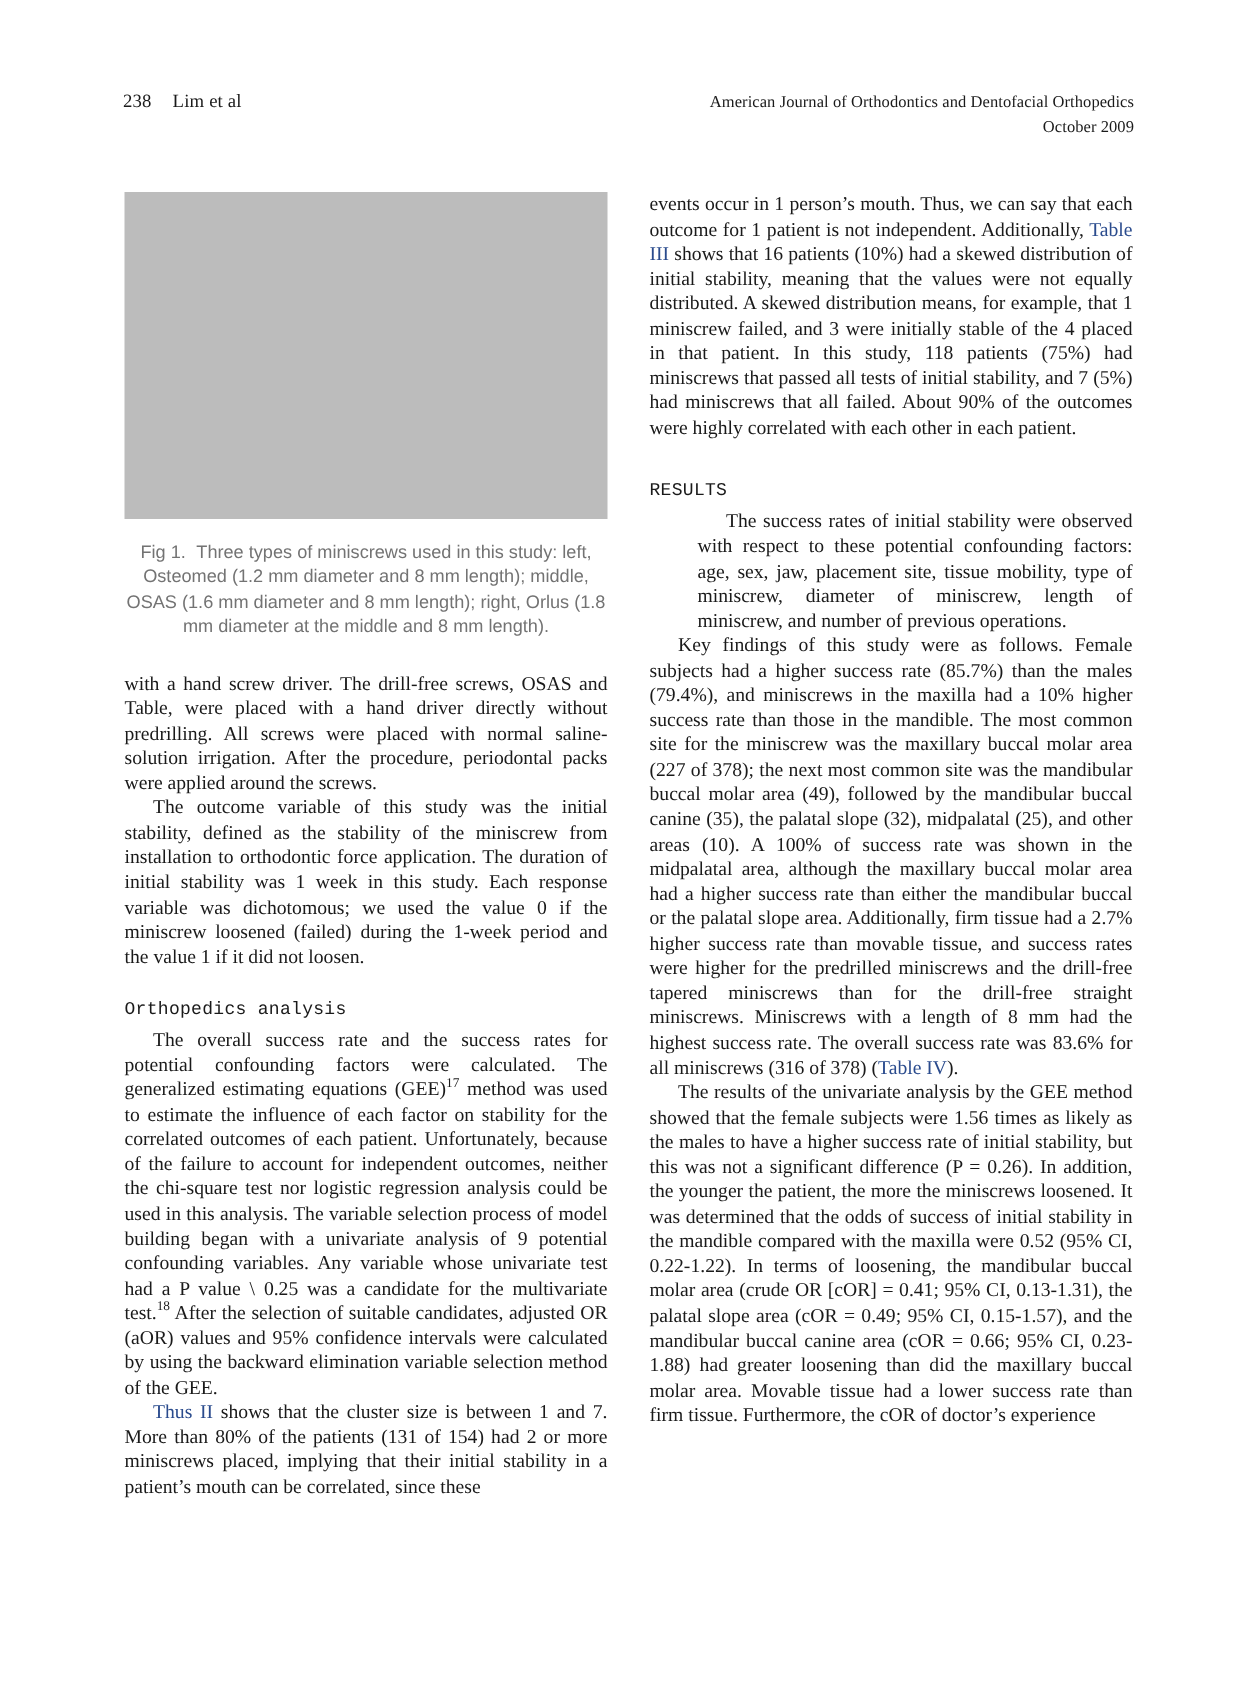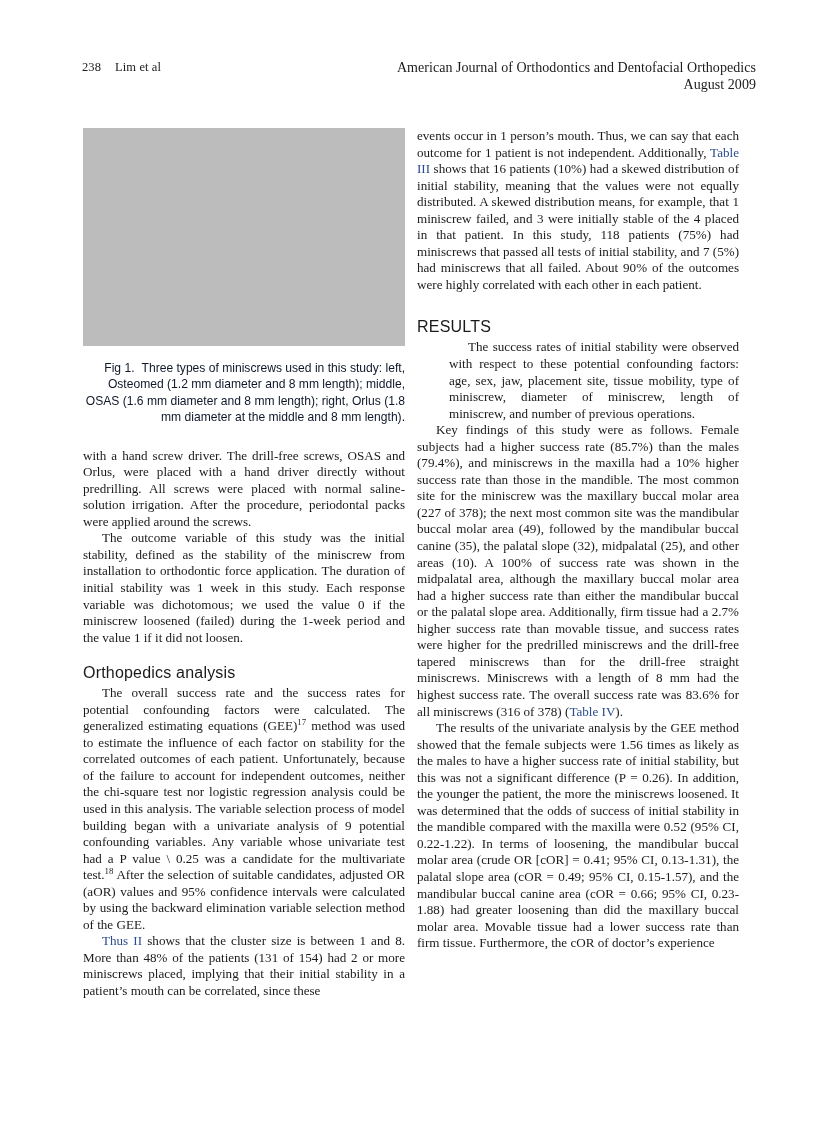--- a/index.html
+++ b/index.html
@@ -34,35 +34,35 @@
     white-space: nowrap;
   }
   .runhead-left .pg {
     margin-right: 14px;
   }
   .runhead-right {
     position: absolute;
     right: 0;
     top: 0;
     text-align: right;
-    font-size: 14px;
+    font-size: 11px;
     line-height: 16.5px;
     letter-spacing: 0.05px;
     white-space: nowrap;
   }
 
   
   .col {
     position: absolute;
     top: 128px;
     width: 322px;
     text-align: justify;
   }
   .col-left  { left: 83px; }
-  .col-right { left: 417px; }
+  .col-right { left: 433px; }
 
   .bodytext {
     font-size: 13.1px;
     line-height: 16.55px;
     text-align: justify;
     margin: 0;
     text-justify: inter-word;
     hyphens: none;
   }
   .bodytext + .bodytext {
@@ -84,31 +84,31 @@
   .screw {
     position: absolute;
     bottom: 22px;
   }
   .fig-caption {
     width: 322px;
     margin-top: 14px;
     font-family: "Liberation Sans", "DejaVu Sans", sans-serif;
     font-size: 12.1px;
     line-height: 16.4px;
-    color: #0f172a;
-    text-align: right;
+    color: #737373;
+    text-align: center;
   }
   .fig-caption .figlabel {
     margin-right: 7px;
   }
 
   
   .sec-head {
-    font-family: Liberation Sans, sans-serif;
-    font-size: 16px;
+    font-family: Liberation Mono, monospace;
+    font-size: 12px;
     line-height: 16px;
     color: #1a1a1a;
     margin: 19px 0 4px 0;
     text-align: left;
     letter-spacing: 0.2px;
   }
 
   .gap-after-fig { height: 22px; }
   .gap-md { height: 26px; }
 
@@ -126,21 +126,21 @@
 <body>
 
 <div class="page">
 
   <div class="runhead">
     <div class="runhead-left">
       <span class="pg">238</span><span>Lim et al</span>
     </div>
     <div class="runhead-right">
       <div>American Journal of Orthodontics and Dentofacial Orthopedics</div>
-      <div>August 2009</div>
+      <div>October 2009</div>
     </div>
   </div>
 
   <div class="col col-left">
 
     <div class="figure-block">
       <div class="figure-photo">
 
         <div class="screw" style="left:40px;">
           
@@ -172,29 +172,29 @@
 
       </div>
 
       <div class="fig-caption">
         <span class="figlabel">Fig 1.</span><span>Three types of miniscrews used in this study: left, Osteomed (1.2 mm diameter and 8 mm length); middle, OSAS (1.6 mm diameter and 8 mm length); right, Orlus (1.8 mm diameter at the middle and 8 mm length).</span>
       </div>
     </div>
 
     <div class="gap-after-fig"></div>
 
-    <p class="bodytext">with a hand screw driver. The drill-free screws, OSAS and Orlus, were placed with a hand driver directly without predrilling. All screws were placed with normal saline-solution irrigation. After the procedure, periodontal packs were applied around the screws.</p>
+    <p class="bodytext">with a hand screw driver. The drill-free screws, OSAS and Table, were placed with a hand driver directly without predrilling. All screws were placed with normal saline-solution irrigation. After the procedure, periodontal packs were applied around the screws.</p>
 
     <p class="bodytext">The outcome variable of this study was the initial stability, defined as the stability of the miniscrew from installation to orthodontic force application. The duration of initial stability was 1 week in this study. Each response variable was dichotomous; we used the value 0 if the miniscrew loosened (failed) during the 1-week period and the value 1 if it did not loosen.</p>
 
     <div class="sec-head">Orthopedics analysis</div>
 
     <p class="bodytext" style="text-indent:19px;"><span>The overall success rate and the success rates for potential confounding factors were calculated. The generalized estimating equations (GEE)</span><sup>17</sup><span> method was used to estimate the influence of each factor on stability for the correlated outcomes of each patient. Unfortunately, because of the failure to account for independent outcomes, neither the chi-square test nor logistic regression analysis could be used in this analysis. The variable selection process of model building began with a univariate analysis of 9 potential confounding variables. Any variable whose univariate test had a P value \ 0.25 was a candidate for the multivariate test.</span><sup>18</sup><span> After the selection of suitable candidates, adjusted OR (aOR) values and 95% confidence intervals were calculated by using the backward elimination variable selection method of the GEE.</span></p>
 
-    <p class="bodytext" style="text-indent:19px;"><a class="xref" href="#">Thus II</a><span> shows that the cluster size is between 1 and 8. More than 48% of the patients (131 of 154) had 2 or more miniscrews placed, implying that their initial stability in a patient’s mouth can be correlated, since these</span></p>
+    <p class="bodytext" style="text-indent:19px;"><a class="xref" href="#">Thus II</a><span> shows that the cluster size is between 1 and 7. More than 80% of the patients (131 of 154) had 2 or more miniscrews placed, implying that their initial stability in a patient’s mouth can be correlated, since these</span></p>
 
   </div>
 
   <div class="col col-right">
 
     <p class="bodytext noindent"><span>events occur in 1 person’s mouth. Thus, we can say that each outcome for 1 patient is not independent. Additionally, </span><a class="xref" href="#">Table III</a><span> shows that 16 patients (10%) had a skewed distribution of initial stability, meaning that the values were not equally distributed. A skewed distribution means, for example, that 1 miniscrew failed, and 3 were initially stable of the 4 placed in that patient. In this study, 118 patients (75%) had miniscrews that passed all tests of initial stability, and 7 (5%) had miniscrews that all failed. About 90% of the outcomes were highly correlated with each other in each patient.</span></p>
 
     <div class="gap-md"></div>
 
     <div class="sec-head" style="margin-top:0;">RESULTS</div>

